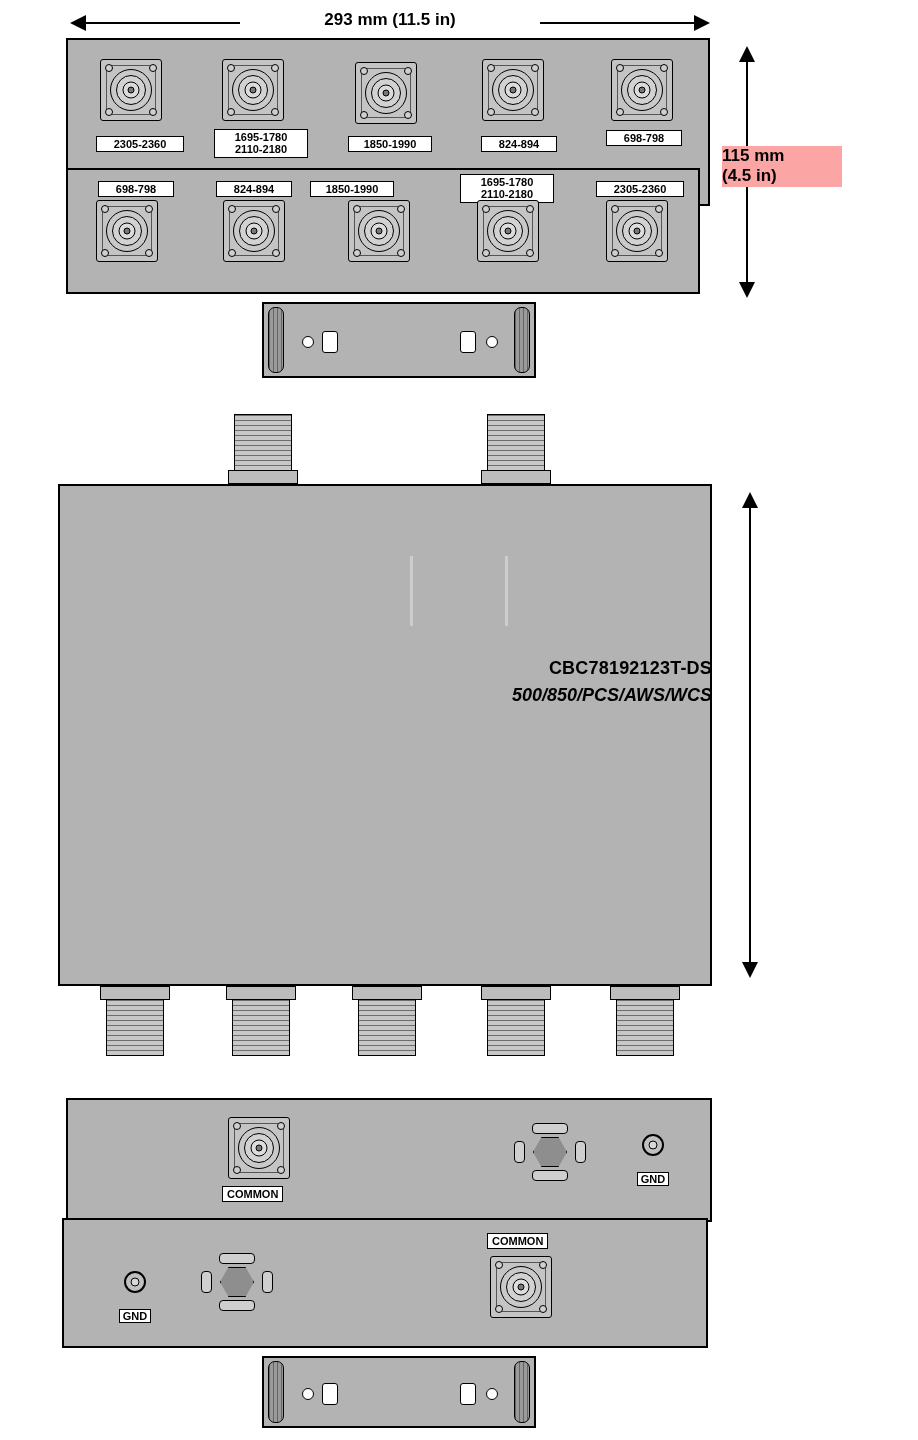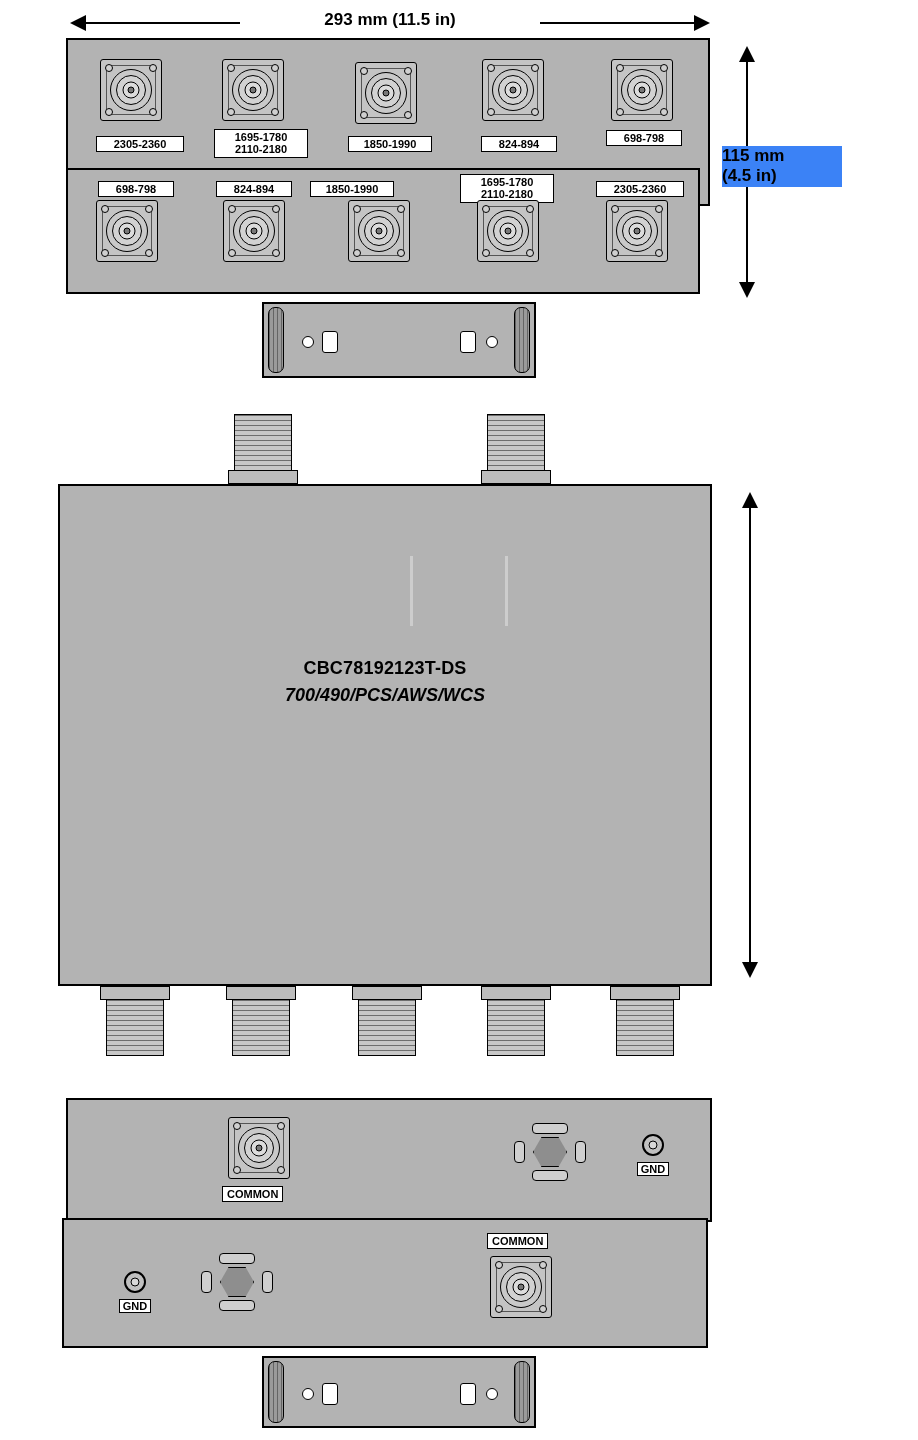--- a/index.html
+++ b/index.html
@@ -200,21 +200,21 @@
     color: #000;
     white-space: pre-line;
     line-height: 1.2;
   }
   .dim-label.center { text-align: center; }
 
   
   .face-text {
     position: absolute;
     width: 100%;
-    text-align: center;
+    text-align: right;
     color: #000;
   }
   .face-text .l1 {
     font-size: 18px;
     font-weight: bold;
     letter-spacing: .2px;
   }
   .face-text .l2, .face-text .l3 {
     font-size: 18px;
     font-weight: bold;
@@ -248,21 +248,21 @@
     background: #d8d8d8;
     box-sizing: border-box;
   }
   .gnd .lbl {
     font-size: 11px;
     font-weight: bold;
     background: #fff;
     border: 1px solid #000;
     display: inline-block;
     padding: 0 3px;
-    margin-top: 6px;
+    margin-top: 16px;
   }
 
   
   .hexmount {
     position: absolute;
     width: 76px;
     height: 62px;
   }
   .hexmount .hex {
     position: absolute;
@@ -432,21 +432,21 @@
     <div class="ring2"></div>
     <div class="ring3"></div>
     <div class="pin"></div>
     <div class="screw tl"></div>
     <div class="screw tr"></div>
     <div class="screw bl"></div>
     <div class="screw br"></div>
   </div>
 
   <div class="dim-v" style="left:746px; top:60px; height:224px;"></div>
-  <div class="dim-label" style="left:722px; top:146px; width:120px; background:#3b82f6;">115 mm
+  <div class="dim-label" style="left:722px; top:146px; width:120px; background:#fca5a5;">115 mm
 (4.5 in)</div>
 
   <div class="bracket" style="left:262px; top:302px; width:274px; height:76px;">
     <div class="end l"></div>
     <div class="end r"></div>
     <div class="hole-round" style="left:38px; top:32px;"></div>
     <div class="hole-slot" style="left:58px; top:27px;"></div>
     <div class="hole-slot" style="left:196px; top:27px;"></div>
     <div class="hole-round" style="left:222px; top:32px;"></div>
   </div>
@@ -460,21 +460,21 @@
     <div class="base"></div>
   </div>
 
   <div class="body-panel" style="left:58px; top:484px; width:654px; height:502px;">
   </div>
   <div class="scuff" style="left:410px; top:556px; width:3px; height:70px;"></div>
   <div class="scuff" style="left:505px; top:556px; width:3px; height:70px;"></div>
 
   <div class="face-text" style="left:58px; top:658px; width:654px;">
     <div class="l1">CBC78192123T-DS</div>
-    <div class="l2">700/490/PCS/AWS/WCS</div>
+    <div class="l2">500/850/PCS/AWS/WCS</div>
   </div>
 
   <div class="barrel" style="left:100px; top:986px; width:70px; height:70px;">
     <div class="base"></div>
     <div class="knurl"></div>
   </div>
   <div class="barrel" style="left:226px; top:986px; width:70px; height:70px;">
     <div class="base"></div>
     <div class="knurl"></div>
   </div>

